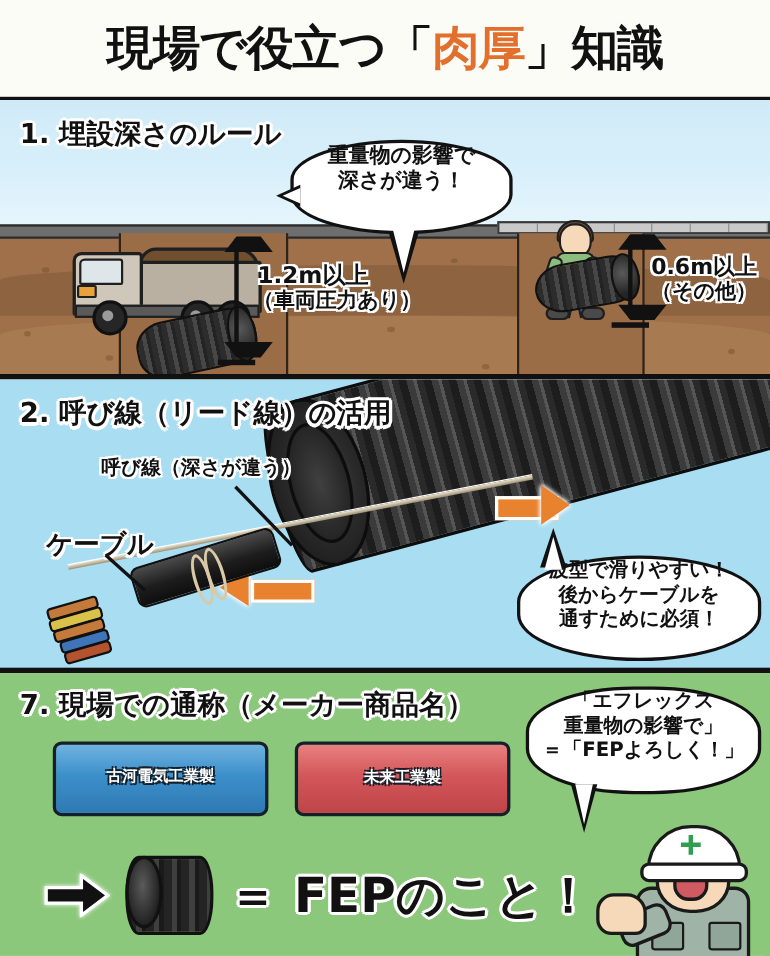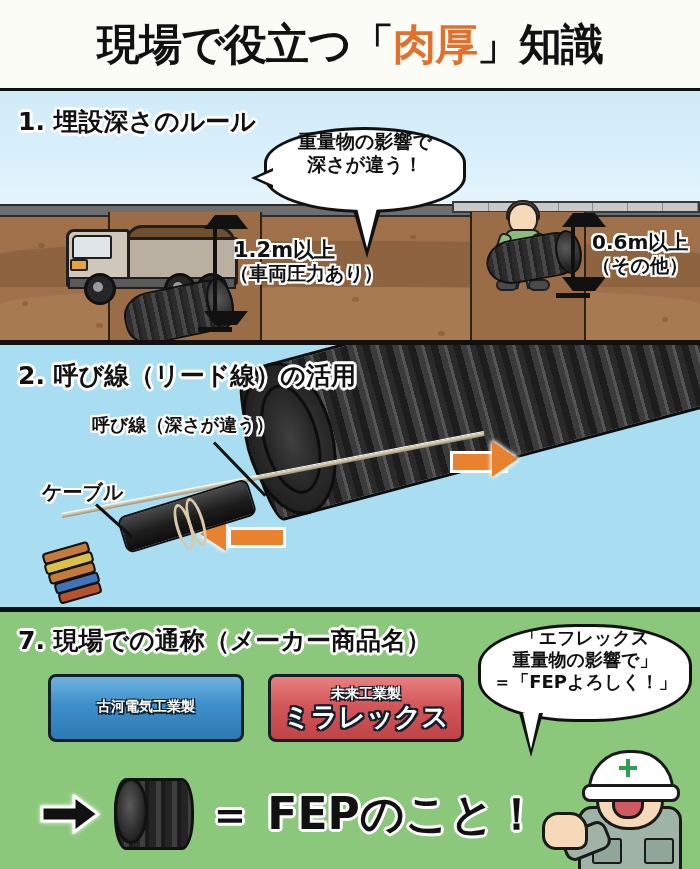--- a/index.html
+++ b/index.html
@@ -391,41 +391,47 @@
     <div class="wire" style="left:44px;top:212px;width:46px;background:#d9c14a;transform:rotate(-16deg);"></div>
     <div class="wire" style="left:48px;top:222px;width:44px;background:#c47a3a;transform:rotate(-16deg);"></div>
     <div class="wire" style="left:54px;top:232px;width:42px;background:#3f74b8;transform:rotate(-16deg);"></div>
     <div class="wire" style="left:58px;top:242px;width:40px;background:#b5532f;transform:rotate(-16deg);"></div>
 
     <div style="position:absolute;left:176px;top:158px;width:10px;height:42px;border:3px solid #d9c9a6;border-radius:50%;transform:rotate(-17deg);"></div>
     <div style="position:absolute;left:188px;top:152px;width:10px;height:44px;border:3px solid #d9c9a6;border-radius:50%;transform:rotate(-17deg);"></div>
 
     <div class="lbl" style="left:92px;top:68px;font-size:18px;">呼び線（深さが違う）</div>
     <div class="label-line" style="left:214px;top:96px;width:74px;transform:rotate(46deg);"></div>
-    <div class="lbl" style="left:42px;top:134px;font-size:20px;">ケーブル</div>
+    <div class="lbl" style="left:42px;top:134px;font-size:24px;">ケーブル</div>
     <div class="label-line" style="left:96px;top:158px;width:48px;transform:rotate(42deg);"></div>
 
+    <div class="bubble" style="left:470px;top:160px;width:222px;height:96px;font-size:18px;flex-direction:column;border-radius:50%/44%;">
+      <div>波型で滑りやすい！</div>
+      <div>後からケーブルを</div>
+      <div>通すために必須！</div>
+      <div class="tail" style="left:18px;top:-28px;border-left:12px solid transparent;border-right:12px solid transparent;border-bottom:36px solid #111;"></div>
+      <div class="tail" style="left:22px;top:-20px;border-left:8px solid transparent;border-right:8px solid transparent;border-bottom:30px solid #fff;"></div>
+    </div>
 
     <div class="sec-head" style="left:18px;top:14px;">2. 呼び線（リード線）の活用</div>
   </div>
 
   <div class="sec3">
     <div class="sec-head" style="left:18px;top:12px;">7. 現場での通称（メーカー商品名）</div>
 
     <div class="pack blue" style="left:48px;top:62px;font-family:Liberation Mono, monospace;">
       <div class="zig l"></div>
       <div class="zig r"></div>
       <div class="maker">古河電気工業製</div>
     </div>
 
     <div class="pack red" style="left:268px;top:62px;text-align:center;">
       <div class="zig l"></div>
       <div class="zig r"></div>
       <div class="maker">未来工業製</div>
-      <div class="brand">ミラレックス</div>
     </div>
 
     <div class="bubble" style="left:478px;top:12px;width:214px;height:98px;font-size:18px;flex-direction:column;border-radius:46%/42%;">
       <div>「エフレックス</div>
       <div>重量物の影響で」</div>
       <div>＝「FEPよろしく！」</div>
       <div class="tail" style="left:38px;bottom:-38px;border-left:12px solid transparent;border-right:12px solid transparent;border-top:44px solid #111;"></div>
       <div class="tail" style="left:42px;bottom:-30px;border-left:8px solid transparent;border-right:8px solid transparent;border-top:36px solid #fff;"></div>
     </div>
   </div>

